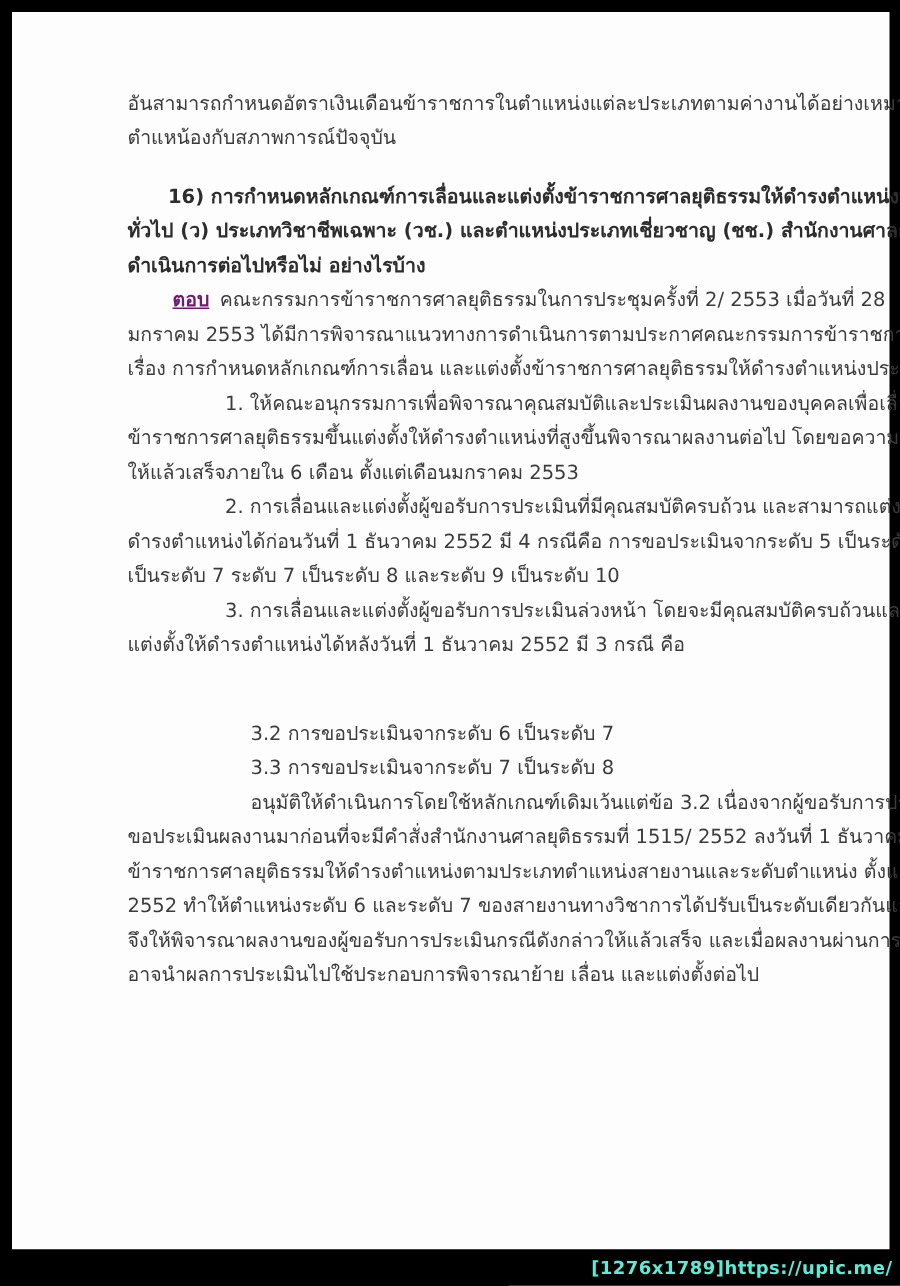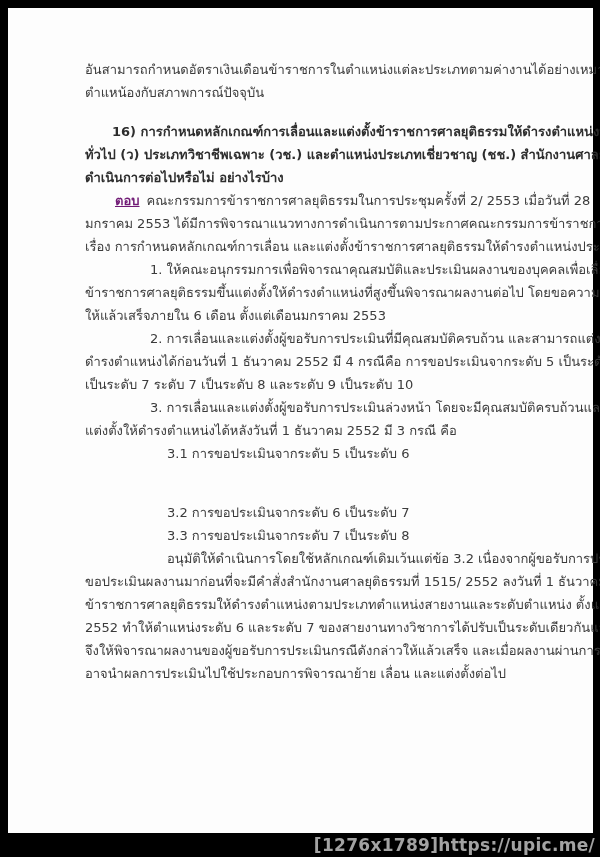--- a/index.html
+++ b/index.html
@@ -34,21 +34,21 @@
     margin-right:7px;
   }
   .footer { position:absolute; left:0; right:0; bottom:0; height:110px; }
   .wm-bar {
     position:absolute; left:0; right:0; bottom:0; height:24px;
     background:#000;
     display:flex; align-items:center; justify-content:flex-end;
     padding-right:5px;
   }
   .wm-text {
-    color:#a3a3a3; font-size:17px; font-weight:bold;
+    color:#5eead4; font-size:12px; font-weight:bold;
     letter-spacing:0.3px;
     font-family:"DejaVu Sans",sans-serif;
   }
 </style>
 </head>
 <body>
 
 <div class="frame">
   <div class="page">
 
@@ -62,21 +62,20 @@
         <div class="line">มกราคม 2553 ได้มีการพิจารณาแนวทางการดำเนินการตามประกาศคณะกรรมการข้าราชการศาลยุติธรรม</div>
         <div class="line">เรื่อง การกำหนดหลักเกณฑ์การเลื่อน และแต่งตั้งข้าราชการศาลยุติธรรมให้ดำรงตำแหน่งประเภททั่วไป (ว)</div>
         <div class="line" style="padding-left: 65px;">1.  ให้คณะอนุกรรมการเพื่อพิจารณาคุณสมบัติและประเมินผลงานของบุคคลเพื่อเลื่อน</div>
         <div class="line">ข้าราชการศาลยุติธรรมขึ้นแต่งตั้งให้ดำรงตำแหน่งที่สูงขึ้นพิจารณาผลงานต่อไป โดยขอความร่วมมือเร่งรัด</div>
         <div class="line">ให้แล้วเสร็จภายใน 6 เดือน ตั้งแต่เดือนมกราคม 2553</div>
         <div class="line" style="padding-left: 65px;">2.  การเลื่อนและแต่งตั้งผู้ขอรับการประเมินที่มีคุณสมบัติครบถ้วน และสามารถแต่งตั้งให้</div>
         <div class="line">ดำรงตำแหน่งได้ก่อนวันที่ 1 ธันวาคม 2552 มี 4 กรณีคือ การขอประเมินจากระดับ 5   เป็นระดับ 6 ระดับ 6</div>
         <div class="line">เป็นระดับ 7 ระดับ 7 เป็นระดับ 8 และระดับ 9 เป็นระดับ 10</div>
         <div class="line" style="padding-left: 65px;">3.  การเลื่อนและแต่งตั้งผู้ขอรับการประเมินล่วงหน้า โดยจะมีคุณสมบัติครบถ้วนและสามารถ</div>
         <div class="line">แต่งตั้งให้ดำรงตำแหน่งได้หลังวันที่ 1 ธันวาคม 2552 มี 3 กรณี คือ</div>
-        <div class="line" style="padding-left: 82px;">3.1  การขอประเมินจากระดับ 5 เป็นระดับ 6</div>
         <div class="line" style="padding-left: 82px; margin-top: 36px;">3.2  การขอประเมินจากระดับ 6 เป็นระดับ 7</div>
         <div class="line" style="padding-left: 82px;">3.3  การขอประเมินจากระดับ 7 เป็นระดับ 8</div>
         <div class="line" style="padding-left: 82px;">อนุมัติให้ดำเนินการโดยใช้หลักเกณฑ์เดิมเว้นแต่ข้อ 3.2 เนื่องจากผู้ขอรับการประเมินได้</div>
         <div class="line">ขอประเมินผลงานมาก่อนที่จะมีคำสั่งสำนักงานศาลยุติธรรมที่ 1515/ 2552 ลงวันที่ 1 ธันวาคม 2552 แต่งตั้ง</div>
         <div class="line">ข้าราชการศาลยุติธรรมให้ดำรงตำแหน่งตามประเภทตำแหน่งสายงานและระดับตำแหน่ง ตั้งแต่วันที่ 1 ธันวาคม</div>
         <div class="line">2552 ทำให้ตำแหน่งระดับ 6 และระดับ 7 ของสายงานทางวิชาการได้ปรับเป็นระดับเดียวกันแล้วคือ ระดับชำนาญการ</div>
         <div class="line">จึงให้พิจารณาผลงานของผู้ขอรับการประเมินกรณีดังกล่าวให้แล้วเสร็จ และเมื่อผลงานผ่านการประเมินแล้ว</div>
         <div class="line">อาจนำผลการประเมินไปใช้ประกอบการพิจารณาย้าย เลื่อน และแต่งตั้งต่อไป</div>
       </div>
 

